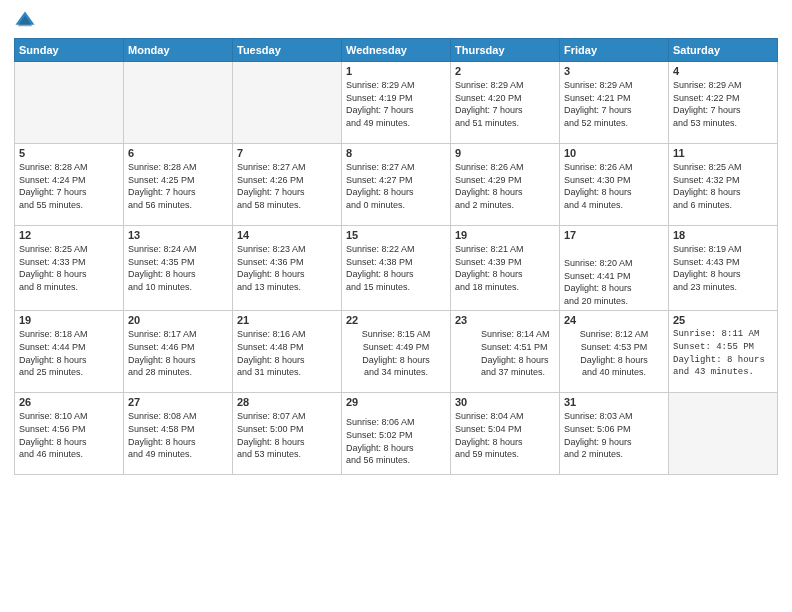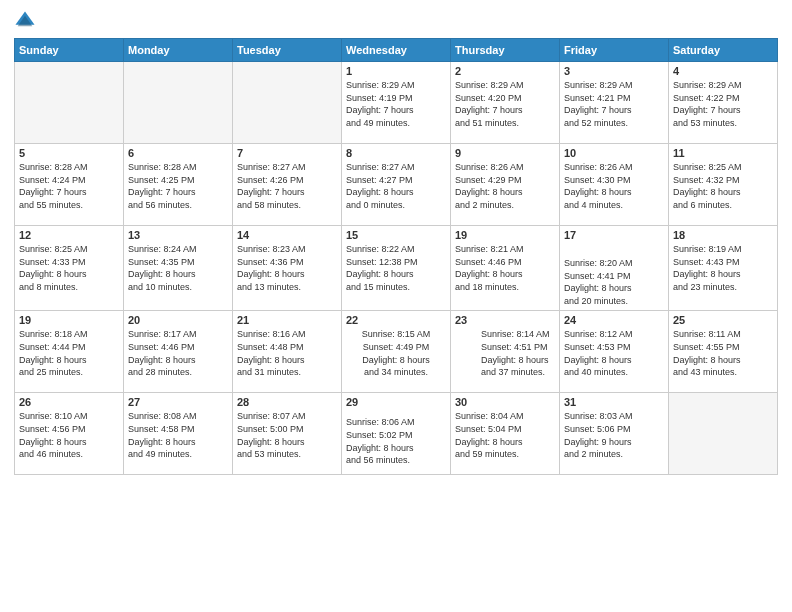--- a/index.html
+++ b/index.html
@@ -229,28 +229,28 @@
           <td>
             <span class="day-num">14</span>
             <div class="day-info" style="white-space: pre-line;">Sunrise: 8:23 AM
 Sunset: 4:36 PM
 Daylight: 8 hours
 and 13 minutes.</div>
           </td>
           <td>
             <span class="day-num">15</span>
             <div class="day-info" style="white-space: pre-line;">Sunrise: 8:22 AM
-Sunset: 12:38 PM
+Sunset: 4:38 PM
 Daylight: 8 hours
 and 15 minutes.</div>
           </td>
           <td>
             <span class="day-num">19</span>
             <div class="day-info" style="white-space: pre-line;">Sunrise: 8:21 AM
-Sunset: 4:46 PM
+Sunset: 4:39 PM
 Daylight: 8 hours
 and 18 minutes.</div>
           </td>
           <td>
             <span class="day-num">17</span>
             <div class="day-info" style="white-space: pre-line; margin-top: 16px;">Sunrise: 8:20 AM
 Sunset: 4:41 PM
 Daylight: 8 hours
 and 20 minutes.</div>
           </td>
@@ -293,28 +293,28 @@
           </td>
           <td>
             <span class="day-num">23</span>
             <div class="day-info" style="white-space: pre-line; margin-left: 26px;">Sunrise: 8:14 AM
 Sunset: 4:51 PM
 Daylight: 8 hours
 and 37 minutes.</div>
           </td>
           <td>
             <span class="day-num">24</span>
-            <div class="day-info" style="white-space: pre-line;">Sunrise: 8:12 AM
+            <div class="day-info" style="white-space: pre-line; text-align: center;">Sunrise: 8:12 AM
 Sunset: 4:53 PM
 Daylight: 8 hours
 and 40 minutes.</div>
           </td>
           <td>
             <span class="day-num">25</span>
-            <div class="day-info" style="white-space: pre-line;">Sunrise: 8:11 AM
+            <div class="day-info" style="white-space: pre-line; font-family: Liberation Mono, monospace;">Sunrise: 8:11 AM
 Sunset: 4:55 PM
 Daylight: 8 hours
 and 43 minutes.</div>
           </td>
         </tr>
         <tr>
           <td>
             <span class="day-num">26</span>
             <div class="day-info" style="white-space: pre-line;">Sunrise: 8:10 AM
 Sunset: 4:56 PM

